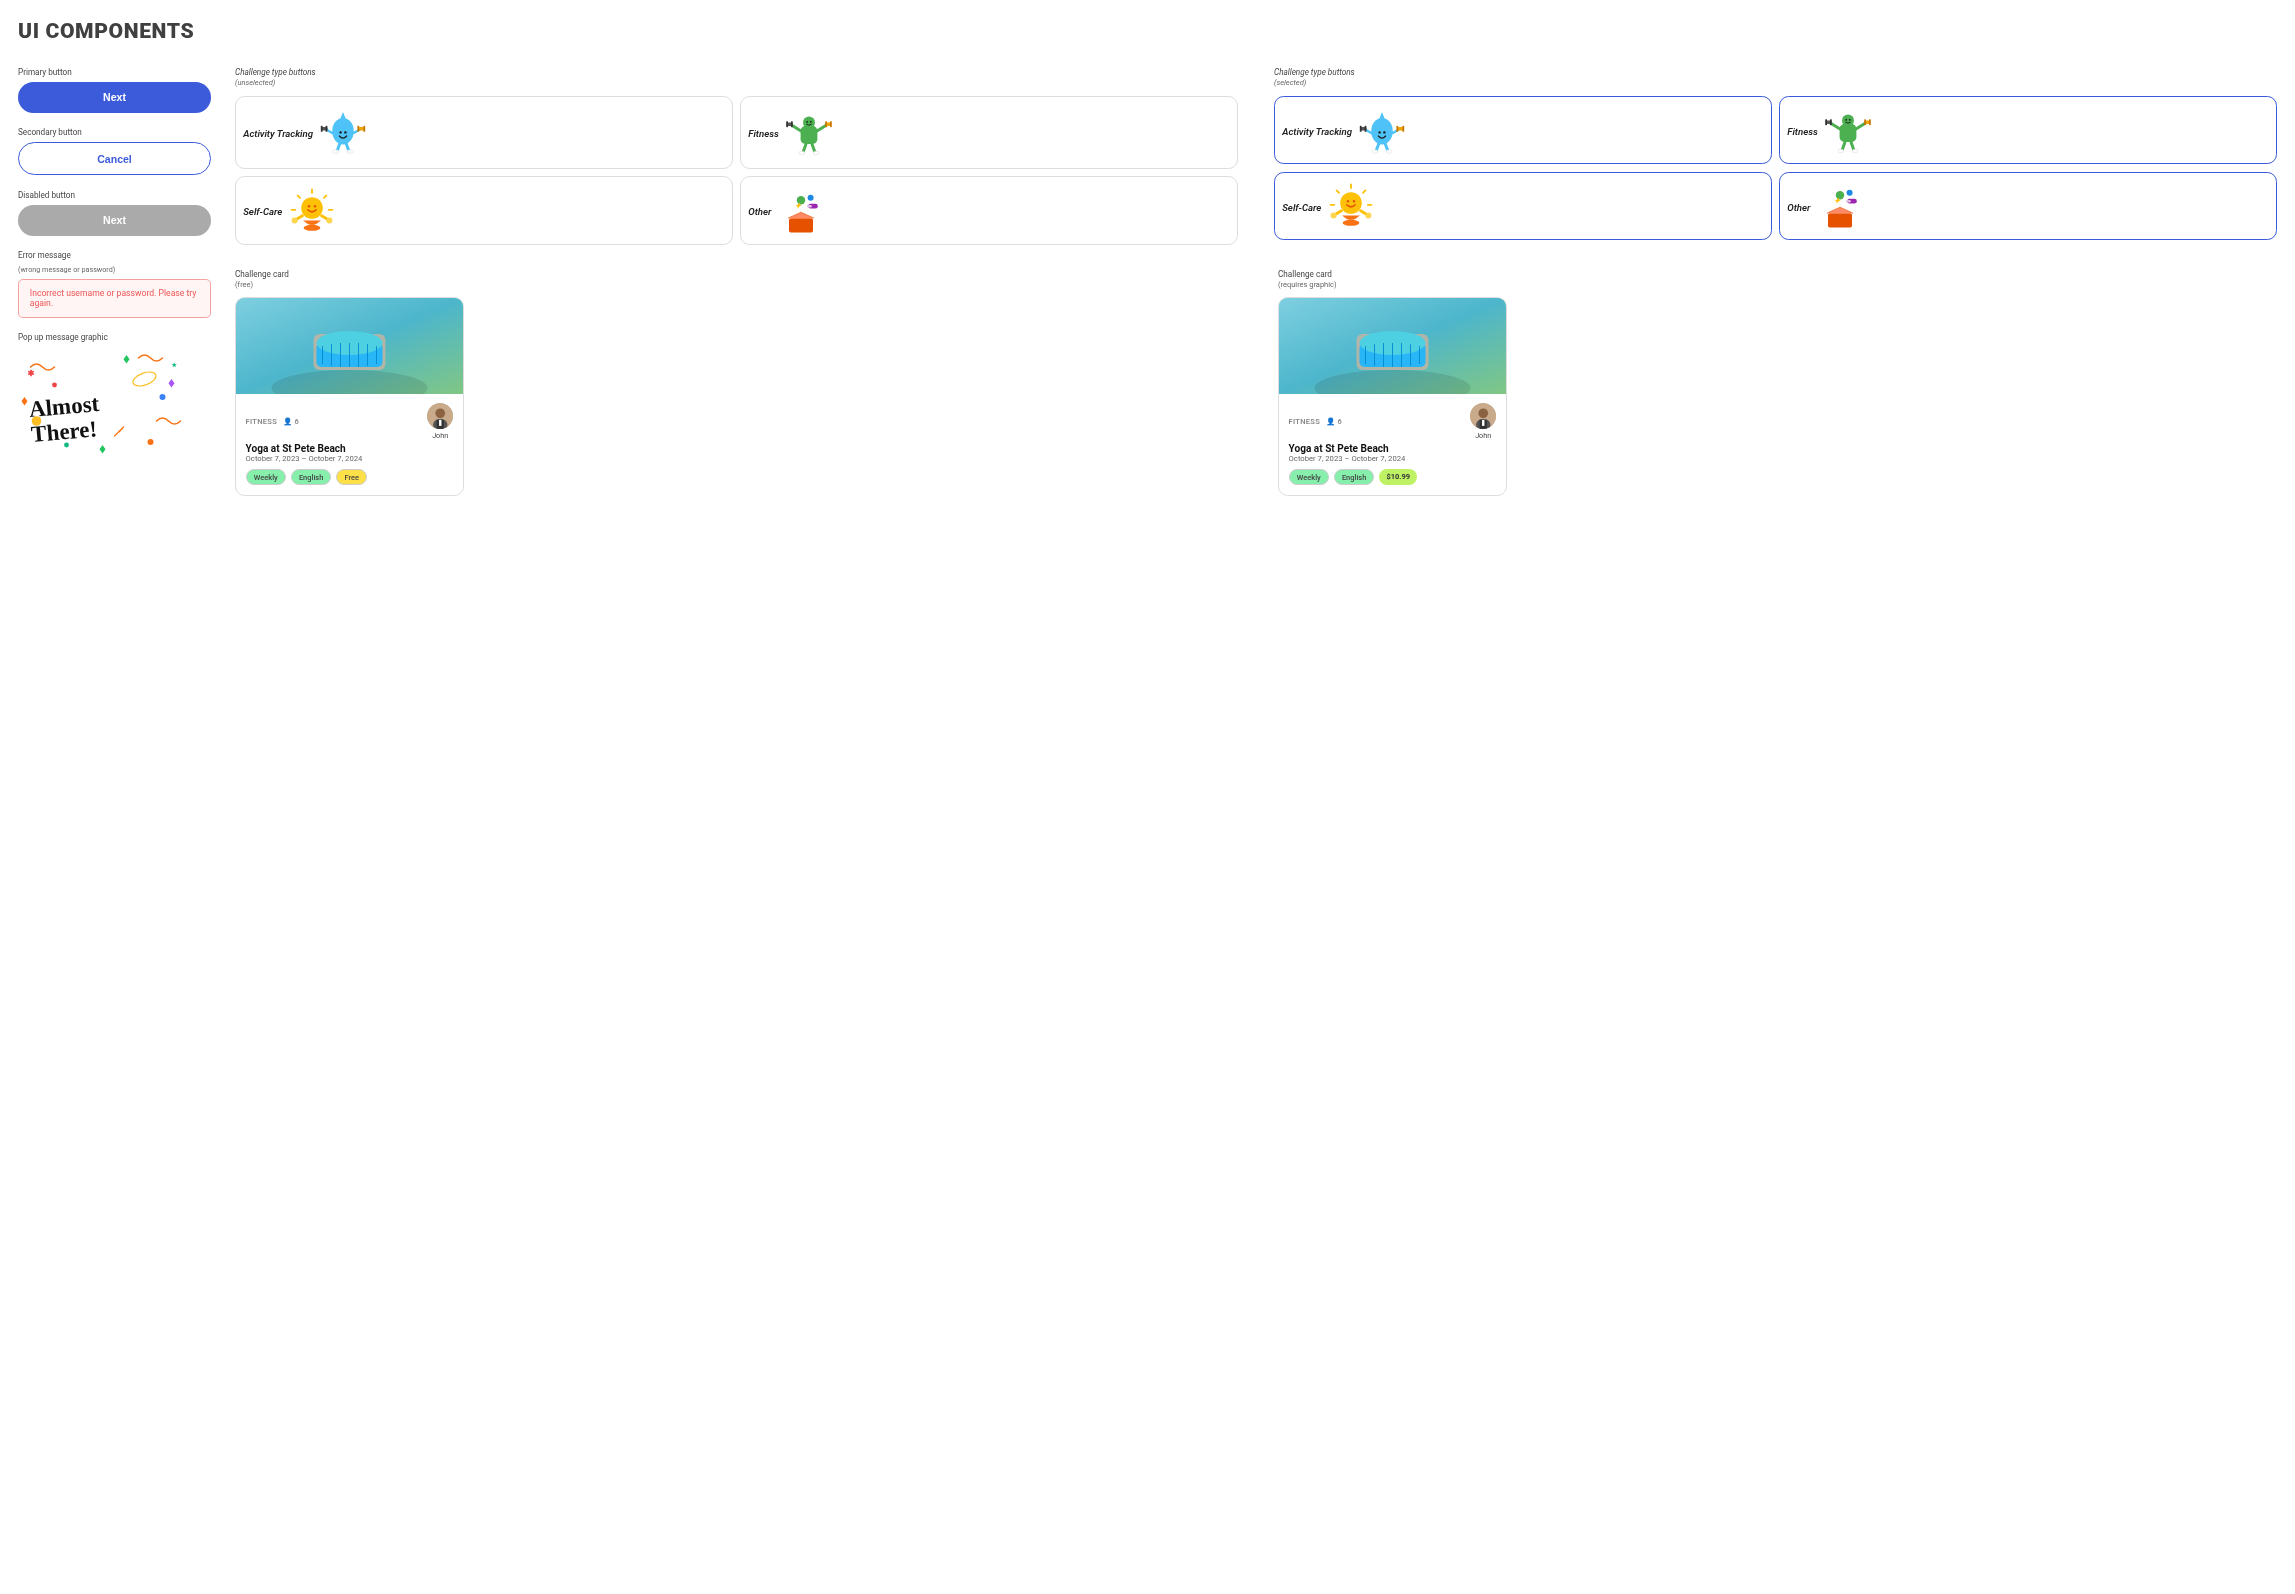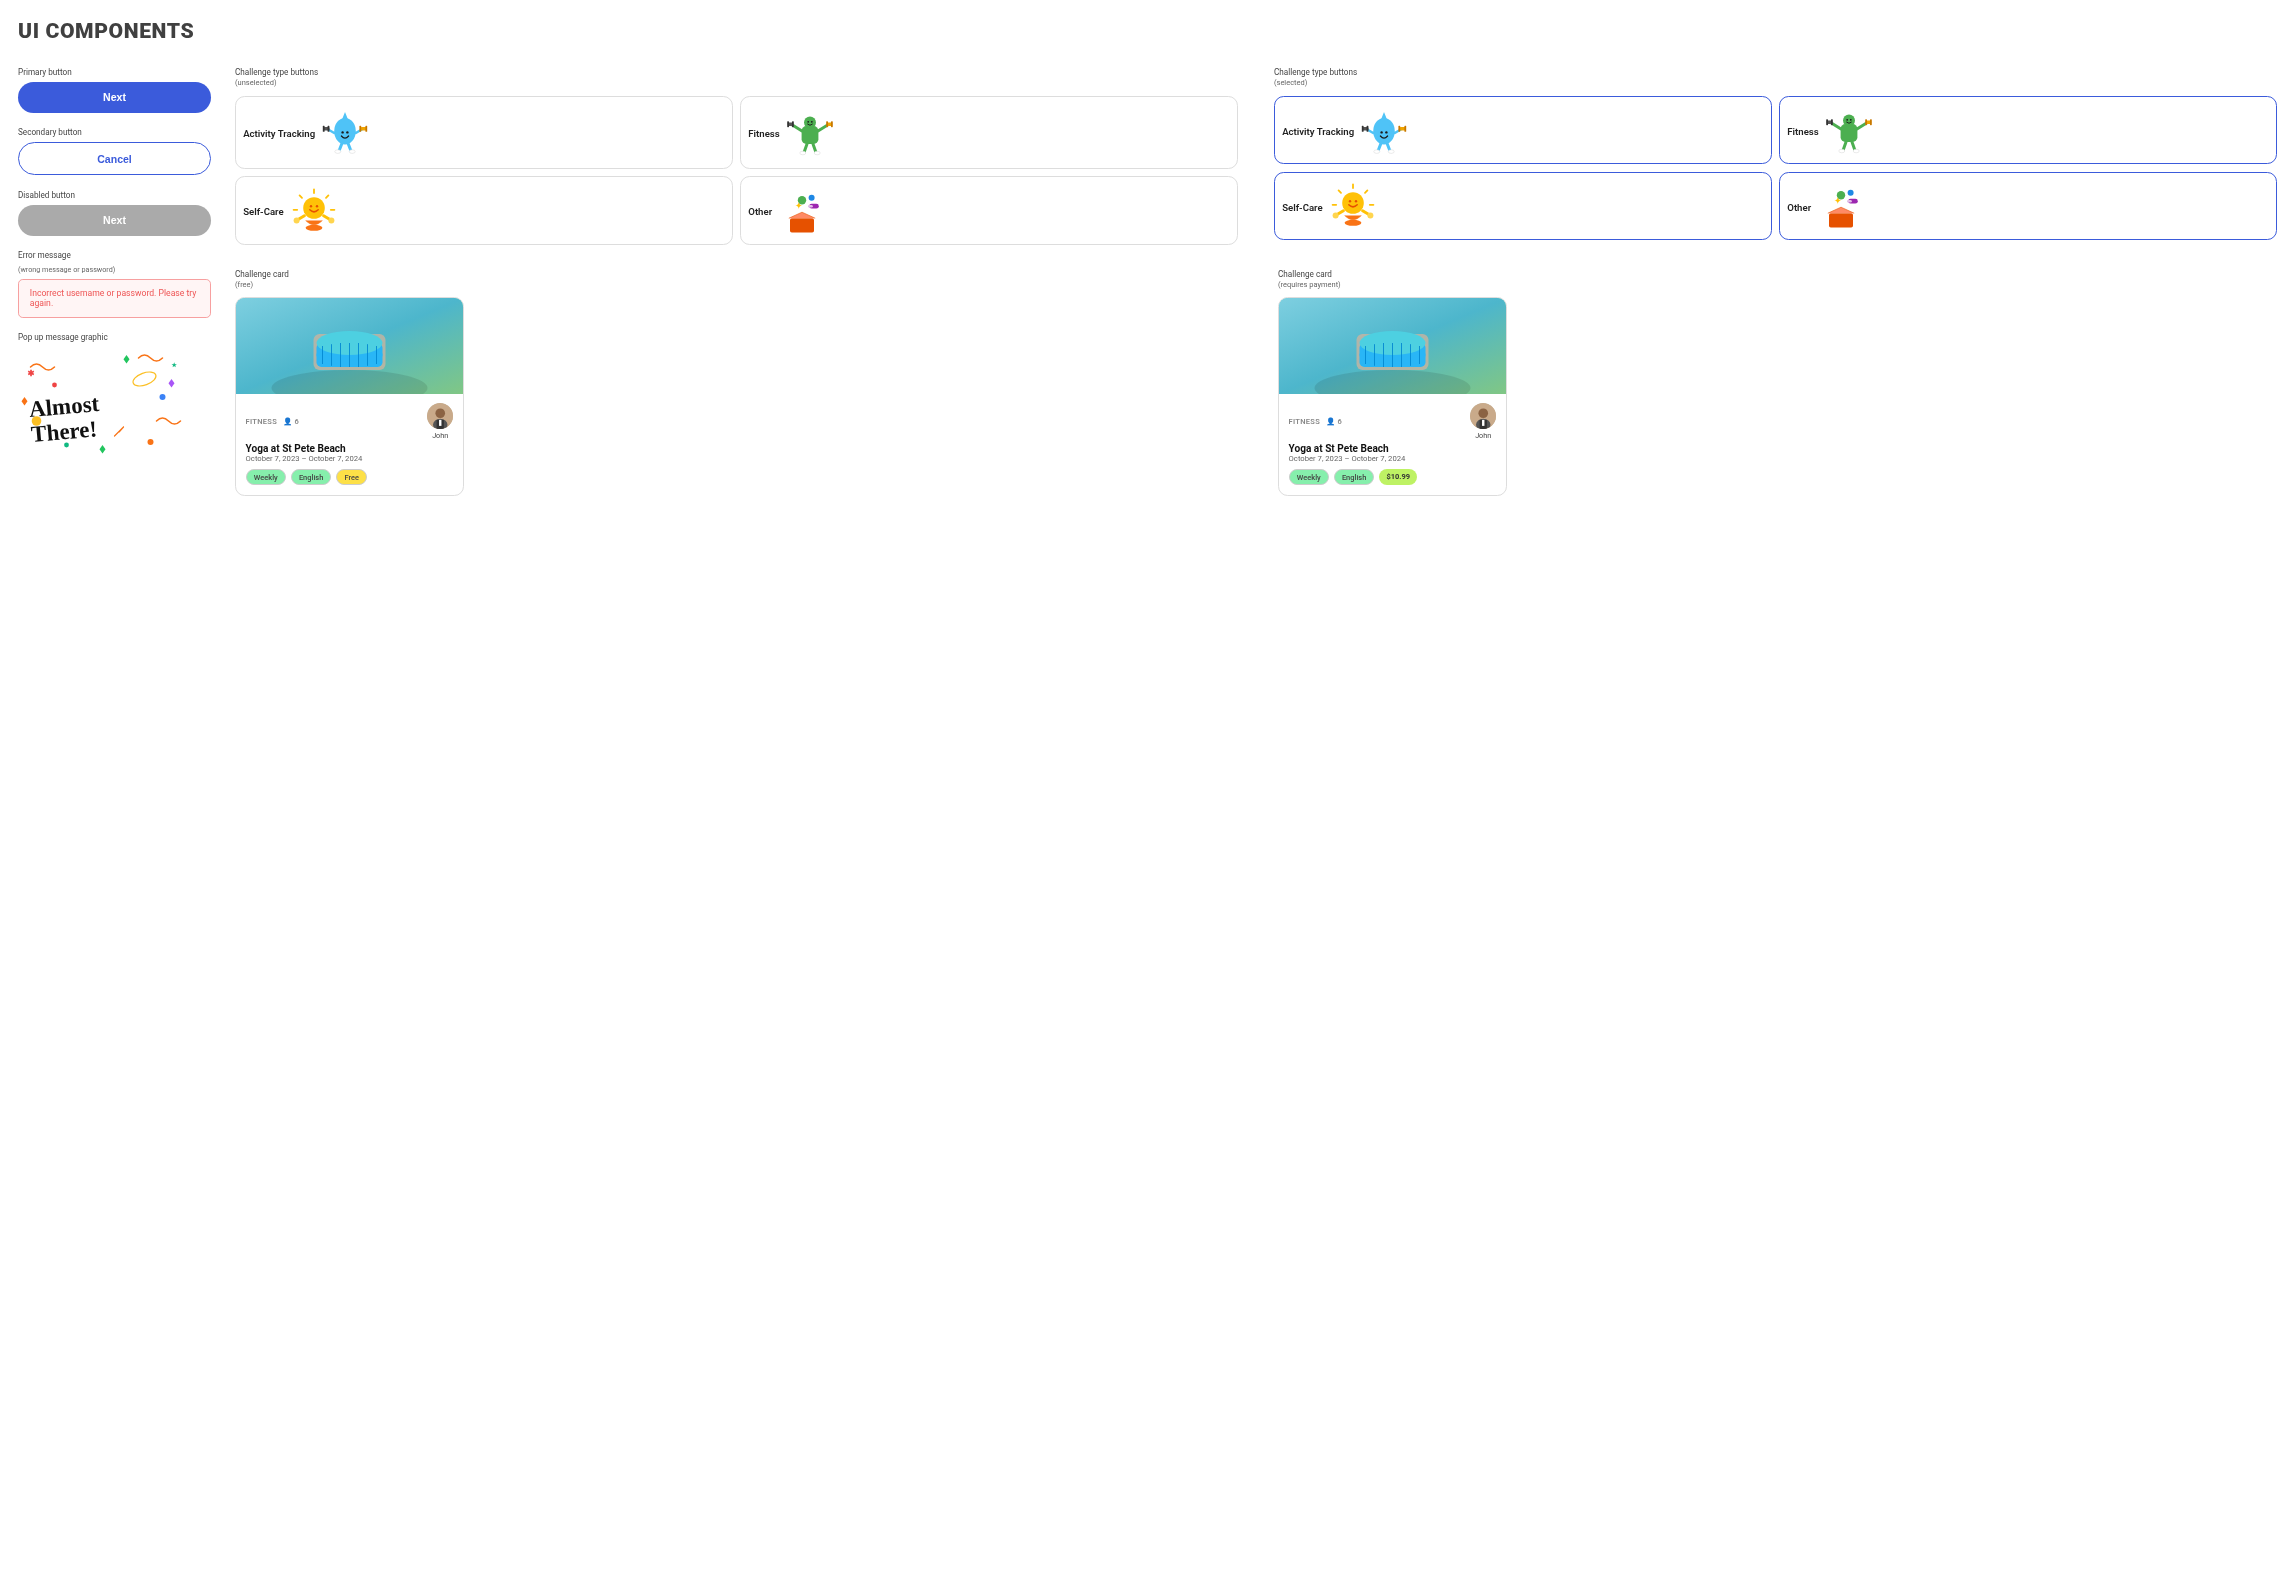--- a/index.html
+++ b/index.html
@@ -128,20 +128,21 @@
     .right-panel {
       flex: 1;
       display: flex;
       flex-direction: column;
       gap: 24px;
     }
 
     .right-top {
       display: flex;
       gap: 36px;
+      font-style: italic;
     }
 
     .challenge-group {
       flex: 1;
     }
 
     .group-label {
       font-size: 0.85rem;
       color: #444;
       margin-bottom: 1.2px;
@@ -646,21 +647,21 @@
               <span class="tag tag-outline">Weekly</span>
               <span class="tag tag-outline">English</span>
               <span class="tag tag-free">Free</span>
             </div>
           </div>
         </div>
       </div>
 
       <div class="content-card-group">
         <div class="group-label">Challenge card</div>
-        <div class="group-sub">(requires payment)</div>
+        <div class="group-sub">(requires graphic)</div>
         <div class="content-card">
           <div class="content-card-image">
             <svg width="100%" height="100%" viewBox="0 0 380 160" preserveAspectRatio="xMidYMid slice">
               <defs>
                 <linearGradient id="bgGrad2" x1="0%" y1="0%" x2="100%" y2="100%">
                   <stop offset="0%" style="stop-color:#7ecfe0;stop-opacity:1"></stop>
                   <stop offset="50%" style="stop-color:#4db6cc;stop-opacity:1"></stop>
                   <stop offset="100%" style="stop-color:#81c784;stop-opacity:1"></stop>
                 </linearGradient>
               </defs>

